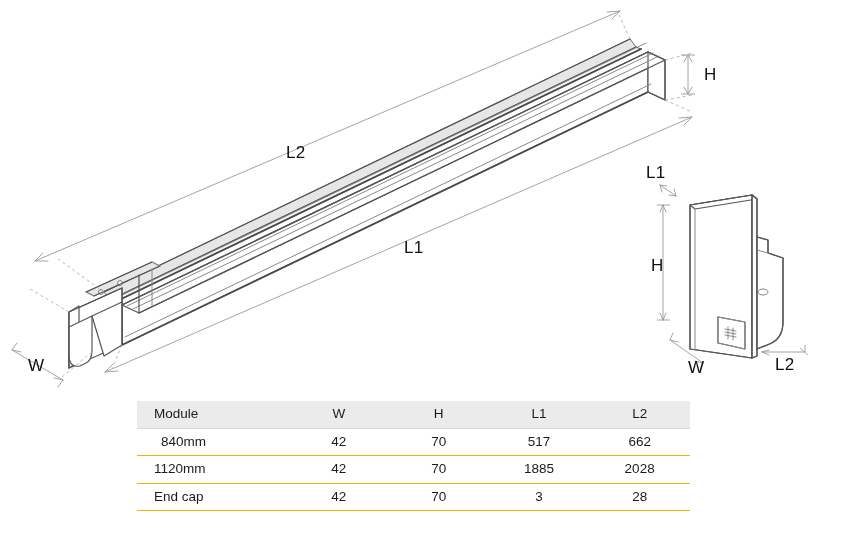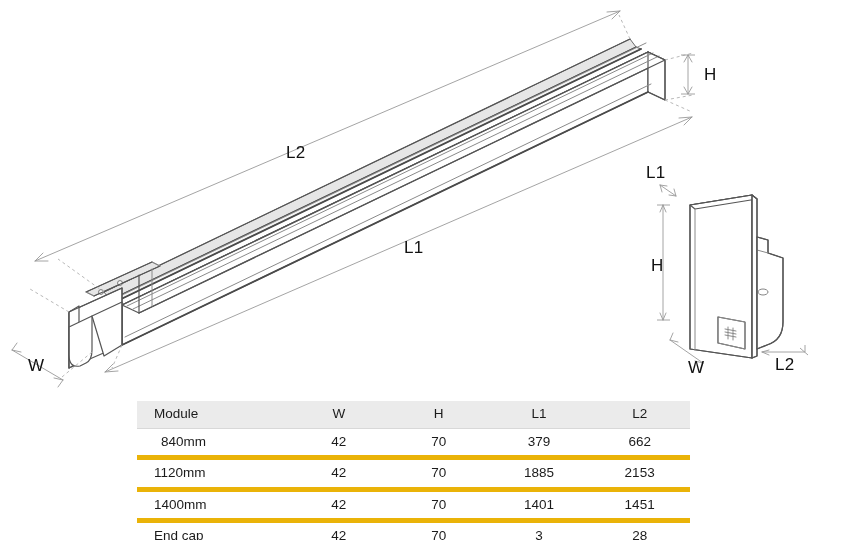--- a/index.html
+++ b/index.html
@@ -44,21 +44,21 @@
     width: 553px;
     font-size: 13.5px;
     color: #1b1b1b;
   }
   table.spec th,
   table.spec td {
     padding: 0;
     height: 26.5px;
     font-weight: normal;
     line-height: 26.5px;
-    border-bottom: 5px solid #eab308;
+    border-bottom: 1px solid #eab308;
   }
   table.spec thead th {
     background: #ebebeb;
     border-bottom: 1px solid #d8d8d8;
     border-top: 1px solid #ffffff;
   }
   table.spec thead th.col-module { text-align: left;   padding-left: 17px; }
   table.spec tbody td.col-module { text-align: left;   padding-left: 17px; }
   table.spec tbody tr td.col-module.indent { padding-left: 24px; }
   table.spec th.col-w,  table.spec td.col-w  { width: 105px; text-align: center; }
@@ -249,36 +249,29 @@
         <th class="col-h">H</th>
         <th class="col-l1">L1</th>
         <th class="col-l2">L2</th>
       </tr>
     </thead>
     <tbody>
       <tr>
         <td class="col-module indent">840mm</td>
         <td class="col-w">42</td>
         <td class="col-h">70</td>
-        <td class="col-l1">379</td>
+        <td class="col-l1">517</td>
         <td class="col-l2">662</td>
       </tr>
       <tr>
         <td class="col-module">1120mm</td>
         <td class="col-w">42</td>
         <td class="col-h">70</td>
         <td class="col-l1">1885</td>
-        <td class="col-l2">2153</td>
-      </tr>
-      <tr>
-        <td class="col-module">1400mm</td>
-        <td class="col-w">42</td>
-        <td class="col-h">70</td>
-        <td class="col-l1">1401</td>
-        <td class="col-l2">1451</td>
+        <td class="col-l2">2028</td>
       </tr>
       <tr>
         <td class="col-module">End cap</td>
         <td class="col-w">42</td>
         <td class="col-h">70</td>
         <td class="col-l1">3</td>
         <td class="col-l2">28</td>
       </tr>
     </tbody>
   </table>

